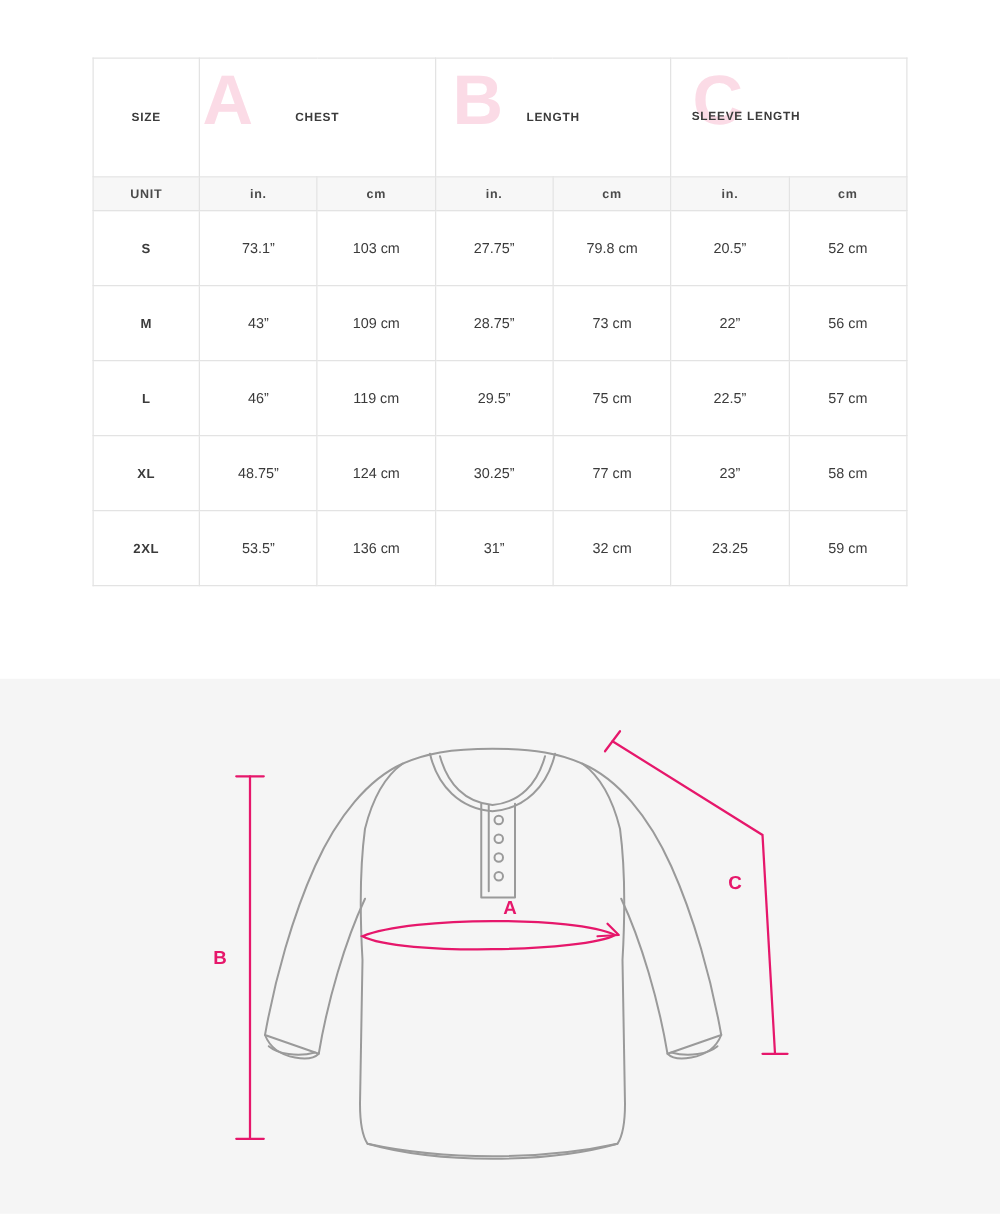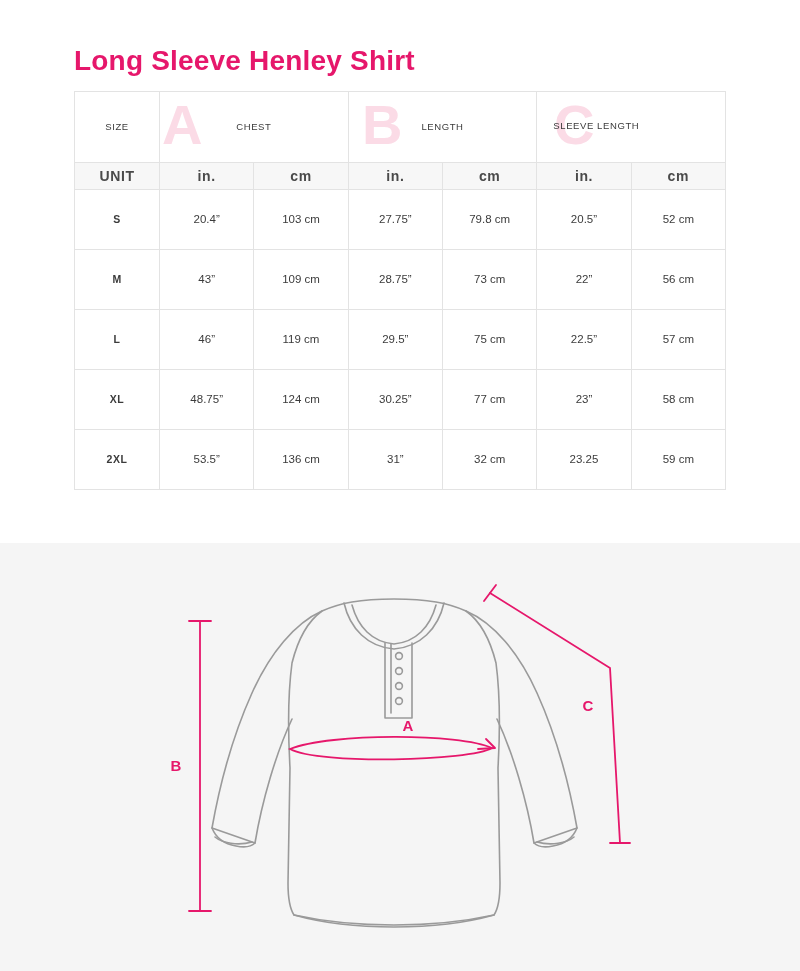--- a/index.html
+++ b/index.html
@@ -77,37 +77,37 @@
   table.size-chart td {
     border: 1px solid #e3e3e3;
     text-align: center;
     vertical-align: middle;
     font-size: 11px;
     color: #3b3b3b;
   }
   table.size-chart thead th {
     height: 62px;
     font-size: 9.5px;
-    font-weight: normal;
+    font-weight: bold;
     letter-spacing: 0.6px;
     background: transparent;
-    padding: 4px 4px;
+    padding: 16px 4px;
   }
   table.size-chart thead th.sizecol {
     width: 76px;
   }
   table.size-chart thead th.sleeve-head {
     text-align: left;
     padding-left: 16px;
     line-height: 1.35;
     margin-top: 12px;
   }
   table.size-chart tr.unit-row td {
     height: 24px;
-    font-size: 14px;
+    font-size: 10px;
     font-weight: bold;
     letter-spacing: 0.6px;
     background: #f7f7f7;
     color: #4a4a4a;
   }
   table.size-chart tbody td {
     height: 57px;
     font-size: 11.5px;
   }
   table.size-chart tbody td.size-label {
@@ -134,21 +134,20 @@
     font-weight: bold;
     fill: #e6176b;
   }
 </style>
 </head>
 <body>
 
 <div class="page">
 
   <div class="header">
-    <h1 class="title">Long Sleeve Henley Shirt</h1>
   </div>
 
   <div class="table-wrap">
 
     <div class="watermarks">
       <span class="wm wm-a">A</span>
       <span class="wm wm-b">B</span>
       <span class="wm wm-c">C</span>
     </div>
 
@@ -167,21 +166,21 @@
           <td>in.</td>
           <td>cm</td>
           <td>in.</td>
           <td>cm</td>
           <td>in.</td>
           <td>cm</td>
         </tr>
 
         <tr>
           <td class="size-label">S</td>
-          <td>20.4”</td>
+          <td>73.1”</td>
           <td>103 cm</td>
           <td>27.75”</td>
           <td>79.8 cm</td>
           <td>20.5”</td>
           <td>52 cm</td>
         </tr>
 
         <tr>
           <td class="size-label">M</td>
           <td>43”</td>

